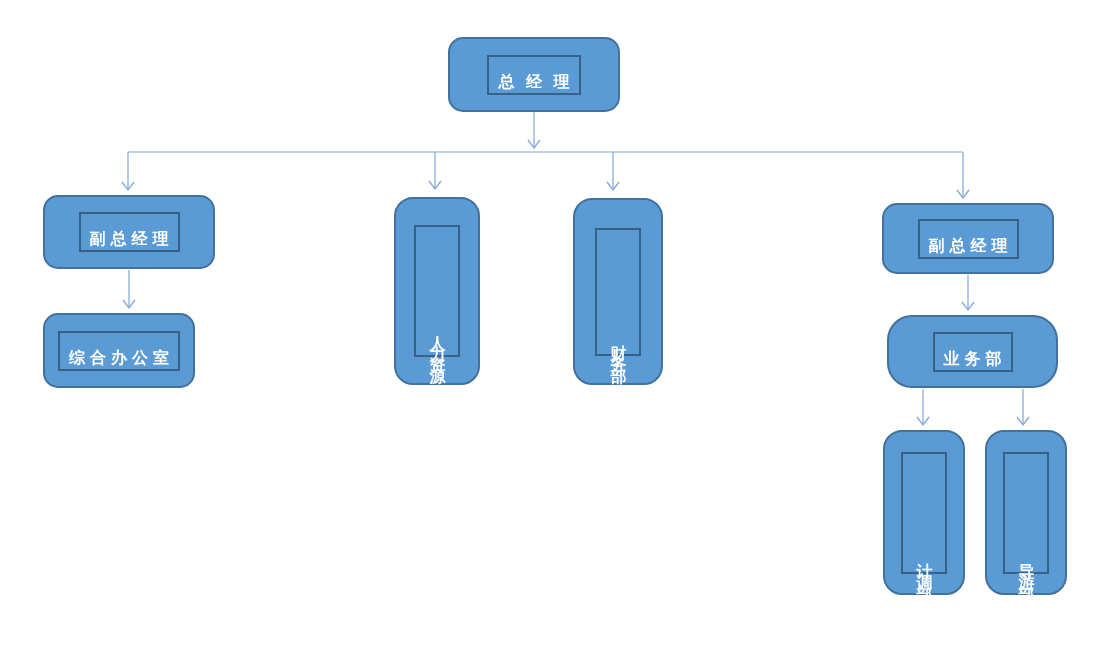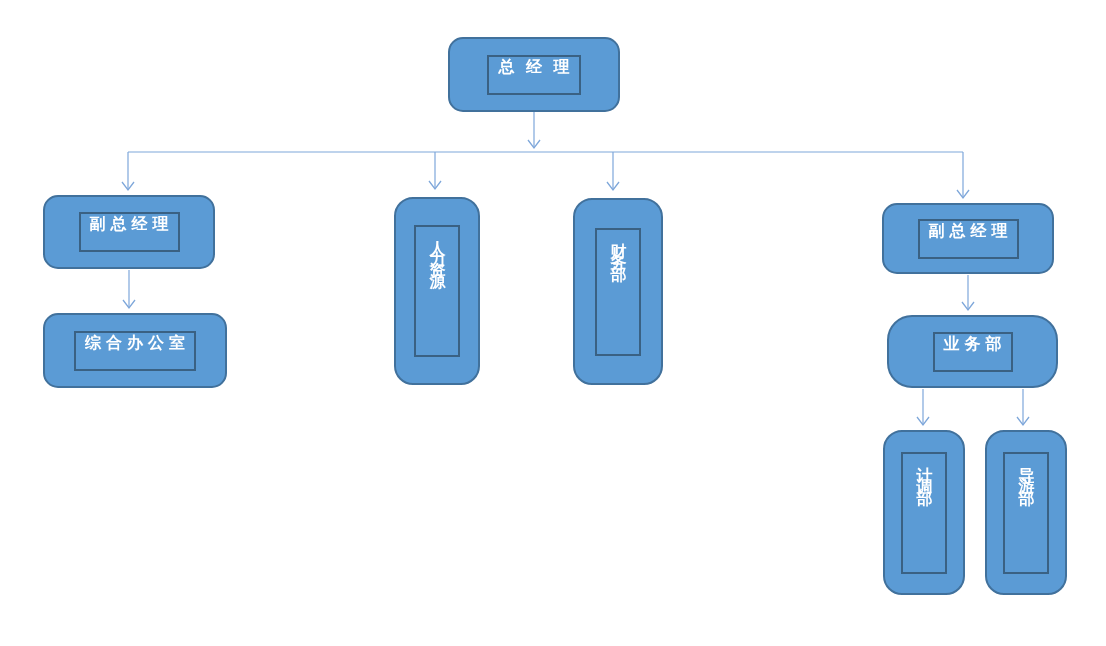--- a/index.html
+++ b/index.html
@@ -30,21 +30,21 @@
     display: flex;
     align-items: center;
     justify-content: center;
     box-sizing: border-box;
   }
   .node.h { border-radius: 15px; }
   .node.v { border-radius: 19px; }
   .inner {
     border: 2px solid #3a6183;
     display: flex;
-    align-items: flex-start;
+    align-items: flex-end;
     justify-content: center;
     box-sizing: border-box;
   }
   .lbl {
     color: #ffffff;
     font-size: 16px;
     font-weight: bold;
     white-space: nowrap;
   }
   .h .inner { height: 40px; padding: 0 9px; }
@@ -54,21 +54,21 @@
   .v .lbl {
     writing-mode: vertical-rl;
     text-orientation: upright;
     letter-spacing: 11px;
     margin-bottom: -11px;
     white-space: normal;
   }
   
   #n-gm       { left: 448px; top: 37px;  width: 172px; height: 75px; }
   #n-vp-left  { left: 43px;  top: 195px; width: 172px; height: 74px; }
-  #n-admin    { left: 43px;  top: 313px; width: 184px; height: 75px; }
+  #n-admin    { left: 43px;  top: 313px; width: 152px; height: 75px; }
   #n-hr       { left: 394px; top: 197px; width: 86px;  height: 188px; }
   #n-fin      { left: 573px; top: 198px; width: 90px;  height: 187px; }
   #n-vp-right { left: 882px; top: 203px; width: 172px; height: 71px; }
   #n-biz      { left: 887px; top: 315px; width: 171px; height: 73px; border-radius: 25px; }
   #n-plan     { left: 883px; top: 430px; width: 82px;  height: 165px; }
   #n-guide    { left: 985px; top: 430px; width: 82px;  height: 165px; }
   #n-hr .inner   { height: 132px; }
   #n-fin .inner  { height: 128px; }
   #n-plan .inner, #n-guide .inner { height: 122px; }
 </style>

